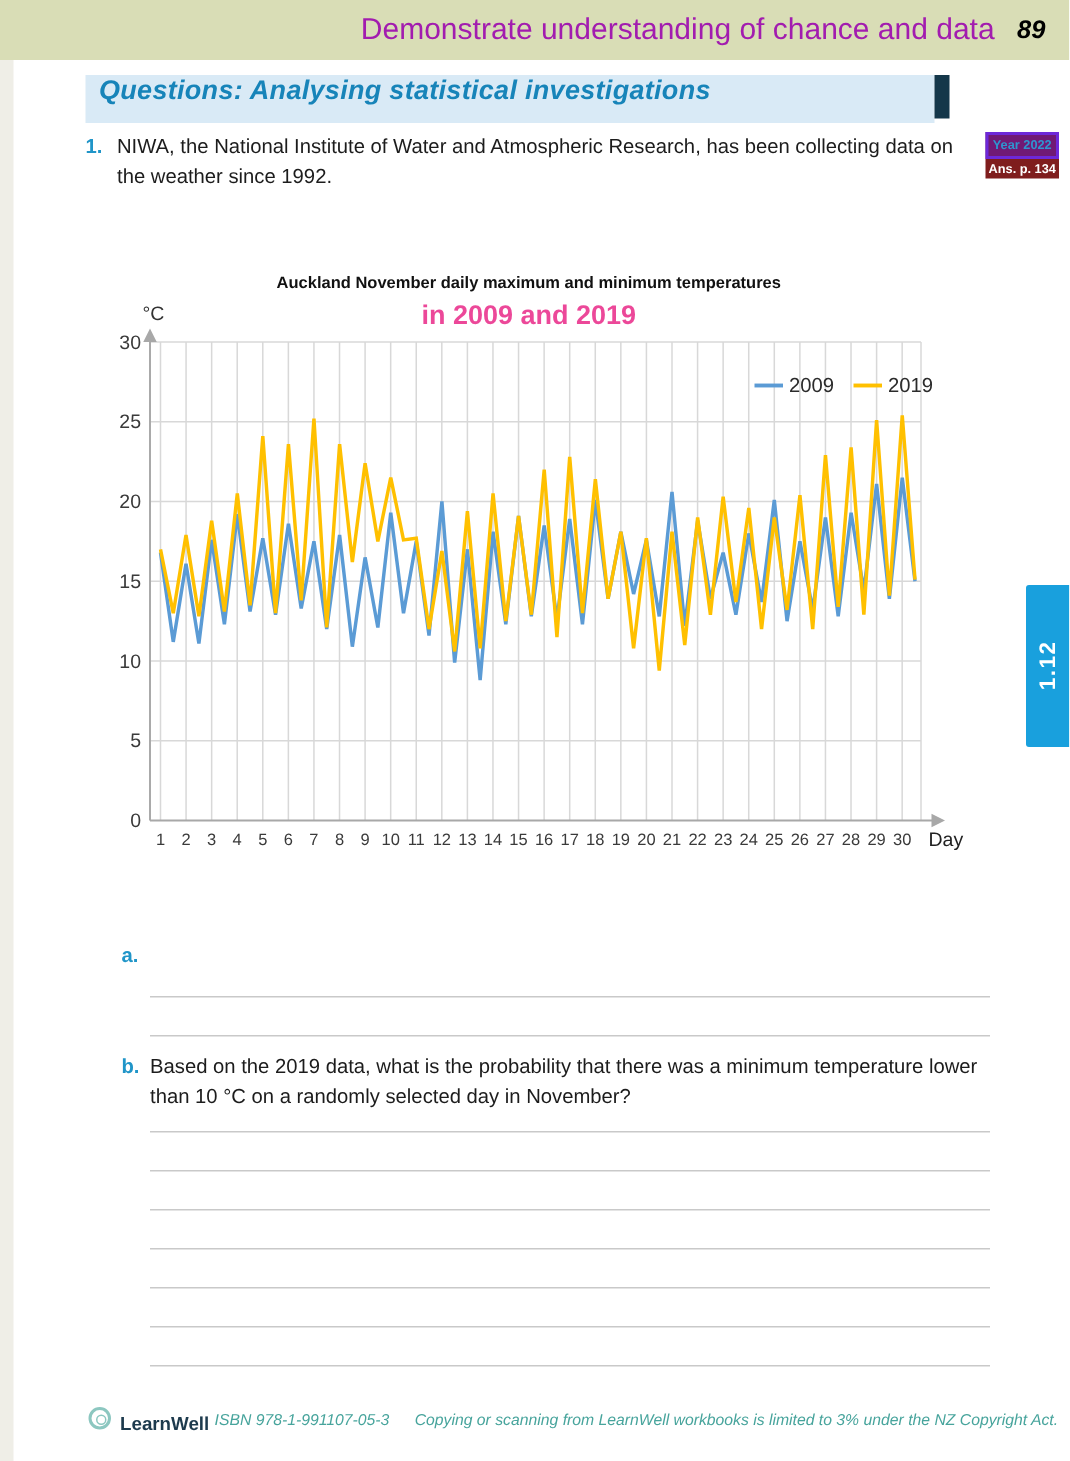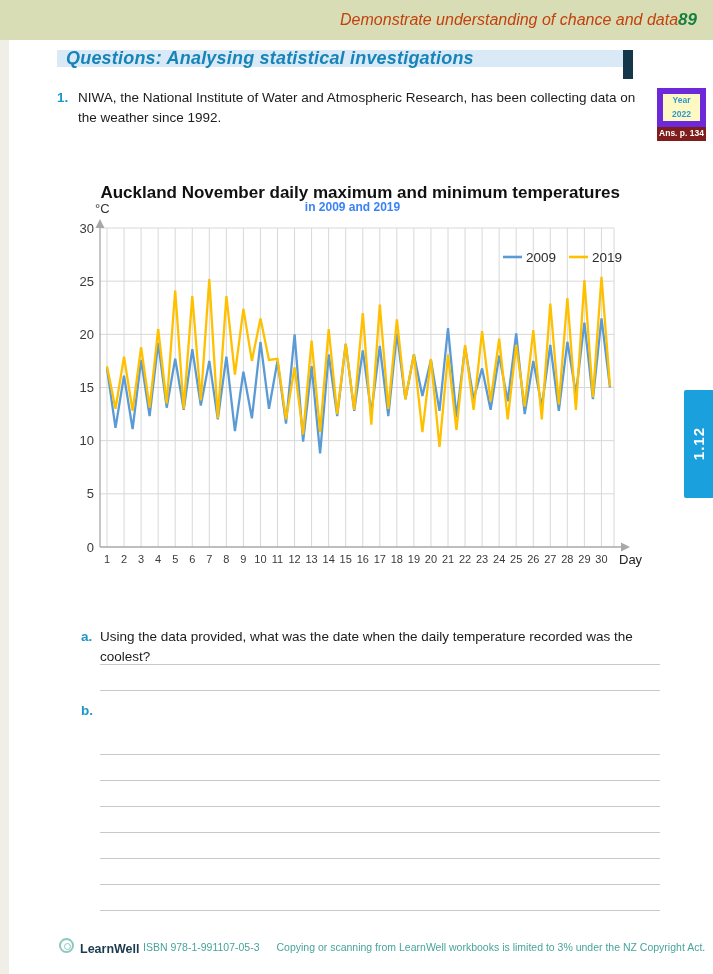--- a/index.html
+++ b/index.html
@@ -7,35 +7,35 @@
   body { font-family:"Liberation Sans", sans-serif; color:#1c1c1c; }
   .page {
     position:relative; width:713px; height:974px; background:#ffffff;
     overflow:hidden; margin:0 auto;
   }
   .left-edge { position:absolute; left:0; top:40px; width:9px; height:934px; background:#efeee7; }
   .top-band {
     position:absolute; left:0; top:0; width:713px; height:40px; background:#d9ddb6;
     display:flex; align-items:center; justify-content:flex-end; padding-right:16px;
   }
-  .top-band .band-title { font-style:italic; font-size:16px; color:#c2410c; }
-  .top-band .band-page { font-style:italic; font-weight:bold; font-size:17px; color:#15803d; }
+  .top-band .band-title { font-size:20px; color:#a21caf; }
+  .top-band .band-page { font-style:italic; font-weight:bold; font-size:17px; color:#000000; margin-left:15px; }
   .section-banner {
-    position:absolute; left:57px; top:50px; width:566px; height:17px; background:#d9eaf6;
-    display:flex; align-items:center; padding-left:9px;
+    position:absolute; left:57px; top:50px; width:566px; height:32px; background:#d9eaf6;
+    display:flex; align-items:flex-start; padding-left:9px;
   }
   .section-banner .banner-text { font-weight:bold; font-style:italic; font-size:18px; color:#1784b9; letter-spacing:0.2px; }
   .banner-end { position:absolute; left:623px; top:50px; width:10px; height:29px; background:#14374a; }
   .q-number { position:absolute; color:#2095c8; font-weight:bold; font-size:13.5px; line-height:1.45; }
   .q-text { position:absolute; font-size:13.5px; line-height:1.45; color:#1c1c1c; }
   .badge { position:absolute; left:657px; top:88px; width:49px; font-weight:bold; font-size:8.5px; text-align:center; line-height:1.6; }
-  .badge .badge-year { border:6px solid #6d28d9; color:#2e96d0; background:#fef9c3; display:block; }
+  .badge .badge-year { border:2px solid #6d28d9; color:#2e96d0; background:#701a75; display:block; }
   .badge .badge-ans { background:#7f1d1d; color:#ffffff; display:block; }
-  .chart-title { position:absolute; left:85px; top:183px; width:535px; text-align:right; font-weight:bold; font-size:17px; color:#111; }
-  .chart-subtitle { position:absolute; left:85px; top:200px; width:535px; text-align:center; font-weight:bold; font-size:12px; color:#3b82f6; }
+  .chart-title { position:absolute; left:85px; top:183px; width:535px; text-align:center; font-weight:bold; font-size:11px; color:#111; }
+  .chart-subtitle { position:absolute; left:85px; top:200px; width:535px; text-align:center; font-weight:bold; font-size:18px; color:#ec4899; }
   .chart-unit { position:absolute; left:95px; top:201px; font-size:13px; color:#333; }
   .chart-svg { position:absolute; left:85px; top:219px; width:550px; height:352px; overflow:visible; }
   .answer-lines { position:absolute; left:100px; width:560px; }
   .answer-lines-a { top:639px; }
   .answer-lines-b { top:729px; }
   .answer-line { height:26px; border-bottom:1.5px solid #c9c9c9; }
   .side-tab {
     position:absolute; left:684px; top:390px; width:29px; height:108px; background:#19a0dd;
     border-radius:2px 0 0 2px; display:flex; align-items:center; justify-content:center;
   }
@@ -46,21 +46,21 @@
   .footer { position:absolute; left:0; top:936px; width:713px; height:24px; }
   .footer .logo {
     position:absolute; left:59px; top:2px; width:15px; height:15px; border-radius:50%;
     border:2.5px solid #8cc7c0; background:#ffffff;
   }
   .footer .logo::after {
     content:""; position:absolute; left:2.5px; top:2.5px; width:5px; height:5px;
     border-radius:50%; border:1.5px solid #8cc7c0;
   }
   .footer .brand { position:absolute; left:80px; top:6px; font-weight:bold; font-size:12.5px; color:#1d3a4d; }
-  .footer .meta { position:absolute; left:143px; top:4.5px; font-size:10.5px; color:#47a49c; white-space:nowrap; }
+  .footer .meta { position:absolute; left:143px; top:4.5px; font-style:italic; font-size:10.5px; color:#47a49c; white-space:nowrap; }
   .footer .meta .isbn { margin-right:14px; }
 </style>
 </head>
 <body>
 
 <div class="page">
 
   <div class="top-band">
     <span class="band-title">Demonstrate understanding of chance and data</span>
     <span class="band-page">89</span>
@@ -178,27 +178,27 @@
       <polyline points="22.0,147.2 30.5,189.8 39.0,137.7 47.6,191.9 56.1,128.1 64.6,188.7 73.2,110.0 81.7,184.5 90.2,71.7 98.7,189.8 107.3,77.1 115.8,181.3 124.3,60.0 132.8,199.3 141.4,77.1 149.9,155.7 158.4,89.8 166.9,141.9 175.5,99.4 184.0,140.9 192.5,139.8 201.0,200.4 209.6,148.3 218.1,215.3 226.6,121.7 235.1,213.2 243.7,110.0 252.2,195.1 260.7,124.9 269.2,190.8 277.8,94.1 286.3,205.7 294.8,85.6 303.3,189.8 311.9,100.4 320.4,180.2 328.9,135.5 337.4,213.2 345.9,139.8 354.5,228.0 363.0,135.5 371.5,211.0 380.1,126.0 388.6,190.8 397.1,112.1 405.6,182.3 414.2,119.6 422.7,200.4 431.2,126.0 439.7,187.6 448.3,111.1 456.8,200.4 465.3,84.5 473.8,185.5 482.4,79.2 490.9,190.8 499.4,61.1 507.9,178.1 516.5,57.9 525.0,167.4" fill="none" stroke="#FFC000" stroke-width="2.3"></polyline>
       <g font-size="13.5" fill="#2b2b2b" font-family="Liberation Sans, sans-serif">
         <line x1="418" y1="38" x2="437" y2="38" stroke="#5B9BD5" stroke-width="2.6"></line>
         <text x="441" y="42.5">2009</text>
         <line x1="484" y1="38" x2="503" y2="38" stroke="#FFC000" stroke-width="2.6"></line>
         <text x="507" y="42.5">2019</text>
       </g>
     </svg>
 
   <div class="q-number" style="left:81px; top:627px;">a.</div>
-  <div class="q-text" style="left:100px; top:627px; width:562px;">Using the data provided, what was the date when the daily temperature recorded was the coolest?</div>
   <div class="answer-lines answer-lines-a">
       <div class="answer-line"></div>
       <div class="answer-line"></div>
     </div>
 
   <div class="q-number" style="left:81px; top:701px;">b.</div>
+  <div class="q-text" style="left:100px; top:701px; width:566px;">Based on the 2019 data, what is the probability that there was a minimum temperature lower than 10 °C on a randomly selected day in November?</div>
   <div class="answer-lines answer-lines-b">
       <div class="answer-line"></div>
       <div class="answer-line"></div>
       <div class="answer-line"></div>
       <div class="answer-line"></div>
       <div class="answer-line"></div>
       <div class="answer-line"></div>
       <div class="answer-line"></div>
     </div>
 

